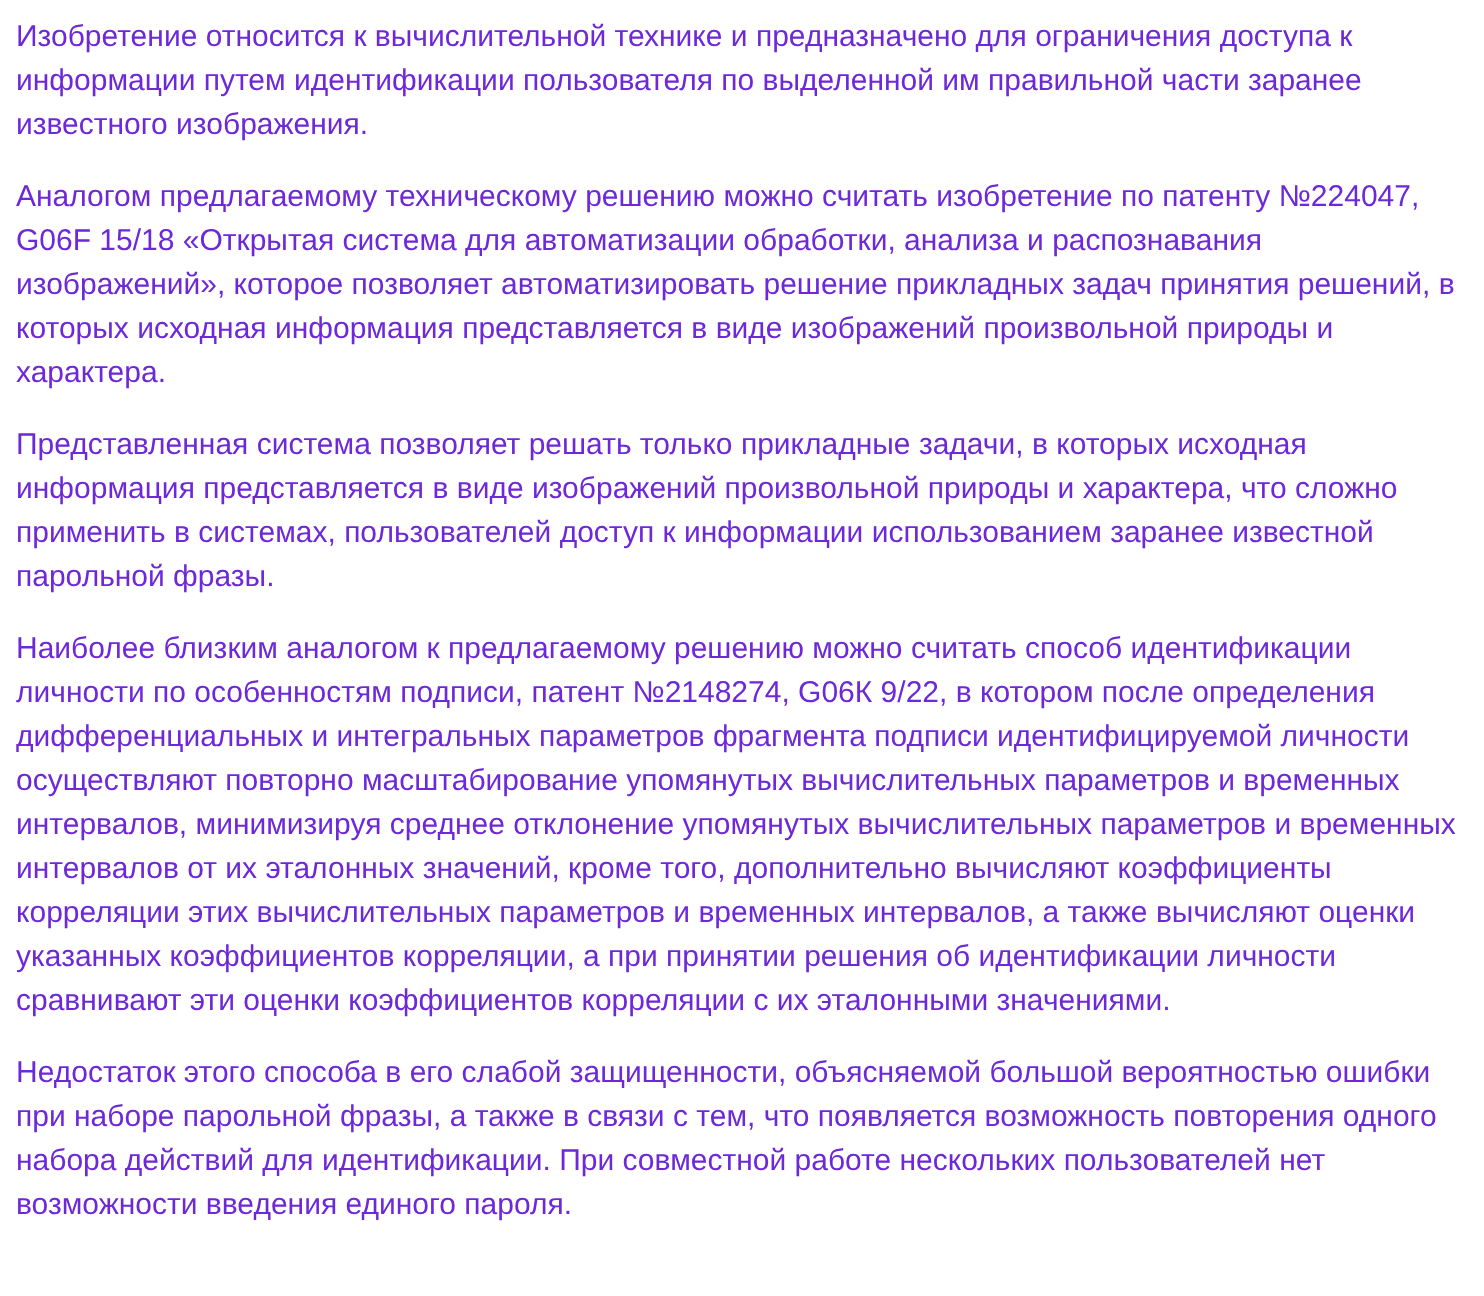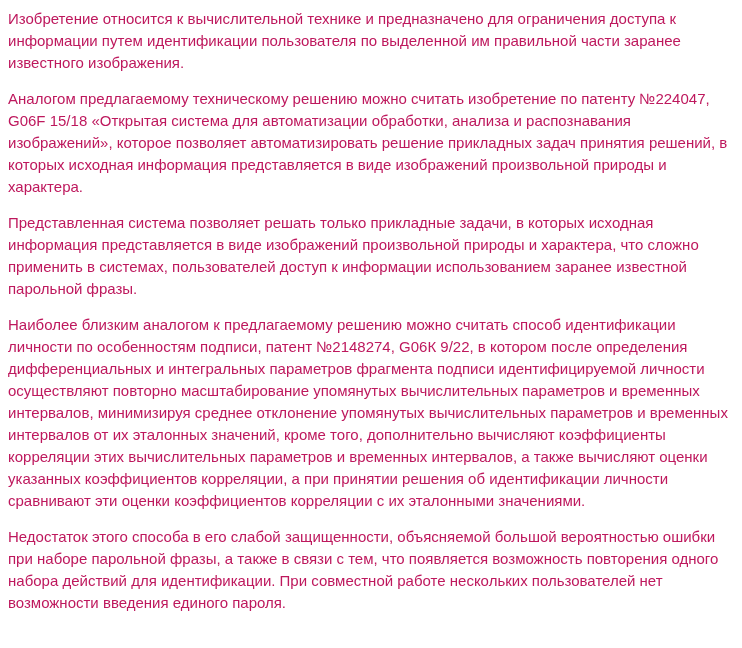--- a/index.html
+++ b/index.html
@@ -23,21 +23,21 @@
     font-weight: 700;
     color: #222222;
     line-height: 23px;
     margin: 0 0 13px 0;
     letter-spacing: 0.2px;
   }
   .paragraphs p.para {
     font-size: 15px;
     line-height: 22px;
     margin: 0 0 14px 0;
-    color: #be185d;
+    color: #6d28d9;
     text-align: left;
   }
 </style>
 </head>
 <body>
 
 <div class="page">
   <div class="paragraphs">
       <p class="para">Изобретение относится к вычислительной технике и предназначено для ограничения доступа к информации путем идентификации пользователя по выделенной им правильной части заранее известного изображения.</p>
       <p class="para">Аналогом предлагаемому техническому решению можно считать изобретение по патенту №224047, G06F 15/18 «Открытая система для автоматизации обработки, анализа и распознавания изображений», которое позволяет автоматизировать решение прикладных задач принятия решений, в которых исходная информация представляется в виде изображений произвольной природы и характера.</p>

